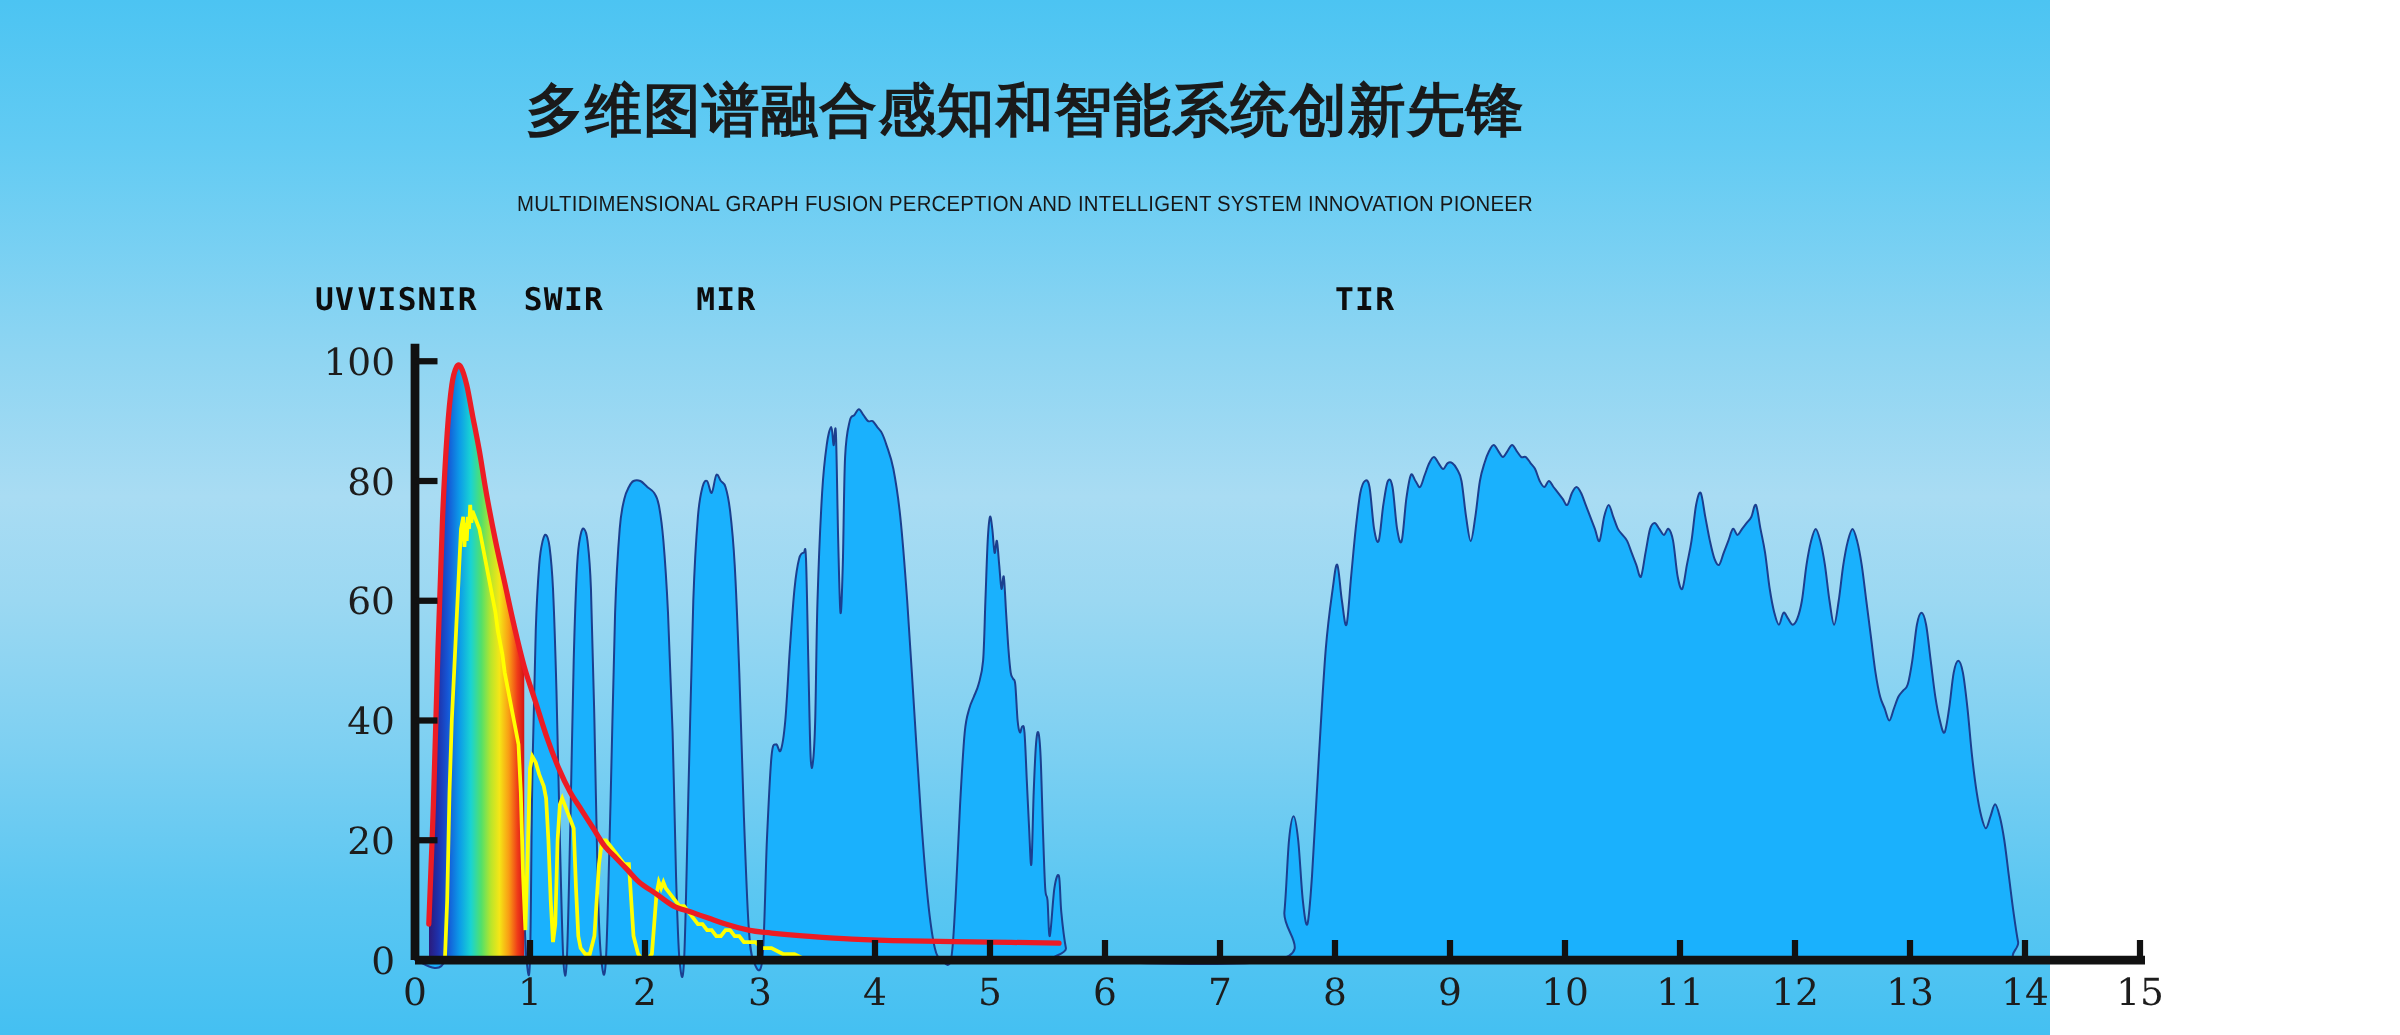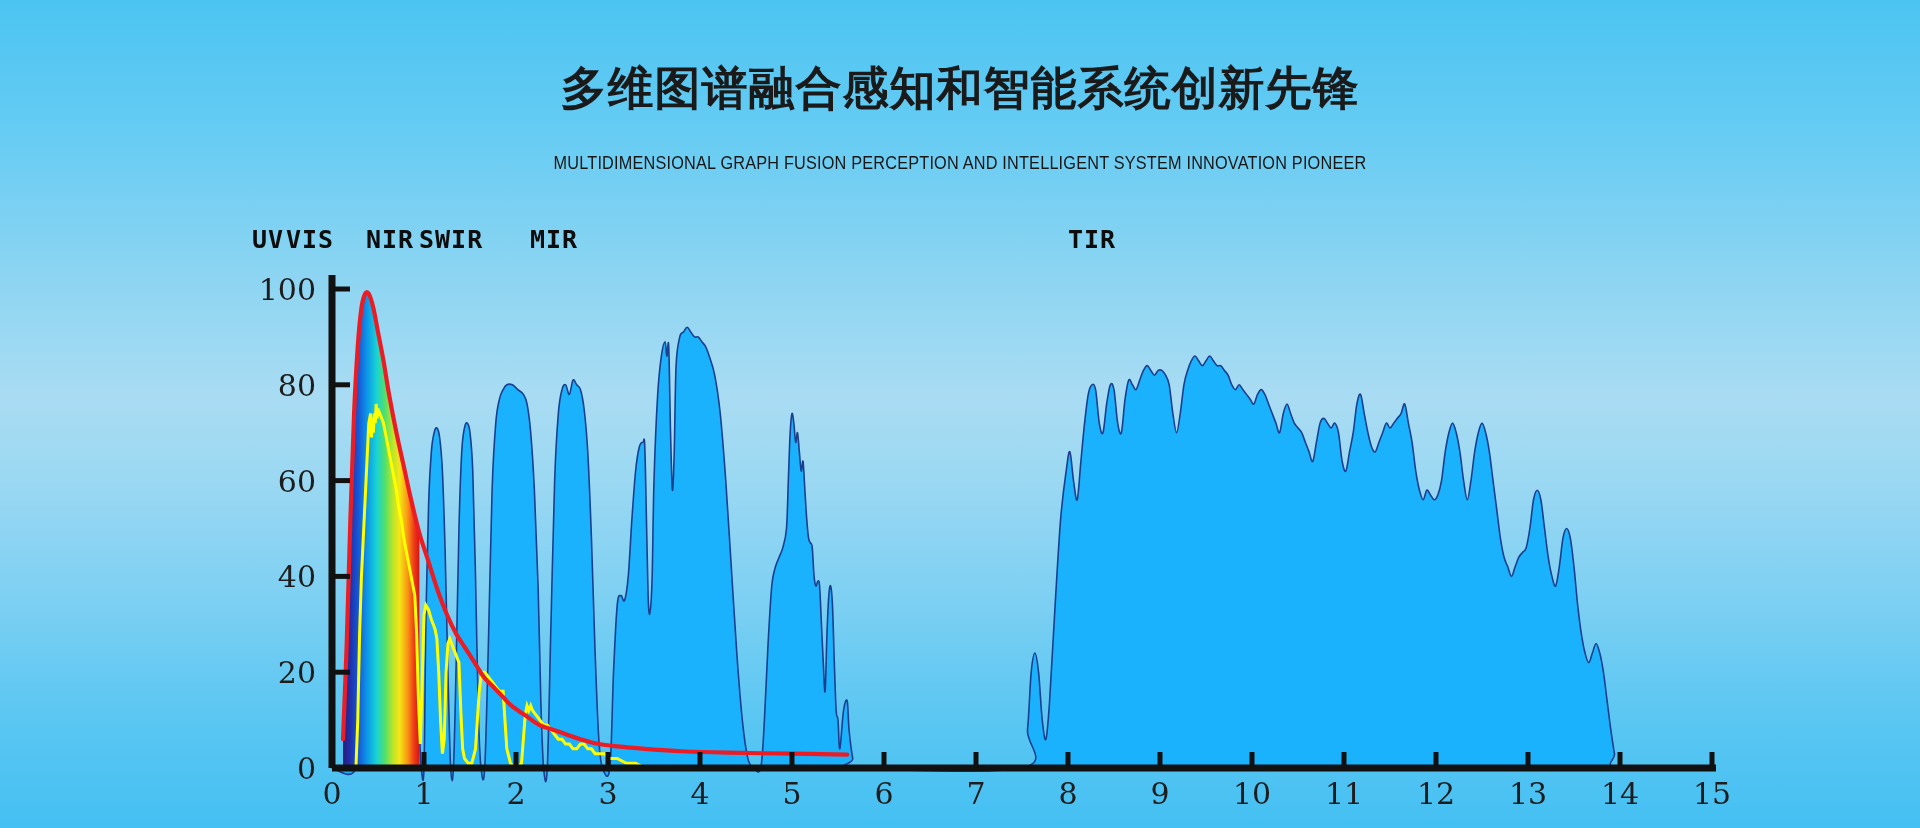--- a/index.html
+++ b/index.html
@@ -1,21 +1,21 @@
 <!DOCTYPE html>
 <html><head>
 <meta charset="utf-8">
 <style>
   html,body{margin:0;padding:0;}
   body{
     width:1920px;height:828px;overflow:hidden;
     font-family:"Liberation Sans", sans-serif;
   }
   #stage{
-    position:relative;width:1920px;height:828px;
+    position:relative;width:1640px;height:828px;
     background:linear-gradient(180deg,
       #4cc4f2 0%,
       #62cbf3 14%,
       #8ed5f2 34%,
       #a9dcf3 48%,
       #9bd8f2 58%,
       #7ed0f2 72%,
       #5cc7f2 86%,
       #44c0f2 100%);
   }
@@ -60,23 +60,23 @@
 </head>
 <body>
 
 <div id="stage">
 
   <div id="title">多维图谱融合感知和智能系统创新先锋</div>
   <div id="subtitle">MULTIDIMENSIONAL GRAPH FUSION PERCEPTION AND INTELLIGENT SYSTEM INNOVATION PIONEER</div>
 
   <div class="band-label" style="left:252px">UV</div>
   <div class="band-label" style="left:286px">VIS</div>
-  <div class="band-label" style="left:366px">NIR</div>
+  <div class="band-label" style="left:334px">NIR</div>
   <div class="band-label" style="left:419px">SWIR</div>
-  <div class="band-label" style="left:530px">MIR</div>
+  <div class="band-label" style="left:557px">MIR</div>
   <div class="band-label" style="left:1068px">TIR</div>
 
   <svg id="plot" width="1920" height="828">
     <defs>
       <linearGradient id="visGrad" x1="0" y1="0" x2="1" y2="0">
         <stop offset="0%" stop-color="#2b1a7a"></stop>
         <stop offset="9%" stop-color="#1f2fa8"></stop>
         <stop offset="20%" stop-color="#1557d6"></stop>
         <stop offset="32%" stop-color="#0c9ae8"></stop>
         <stop offset="44%" stop-color="#19d3d3"></stop>

